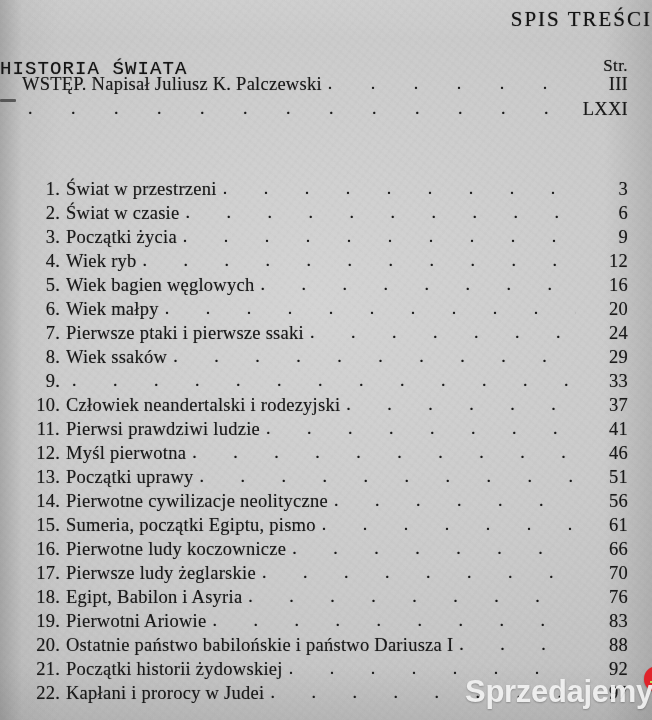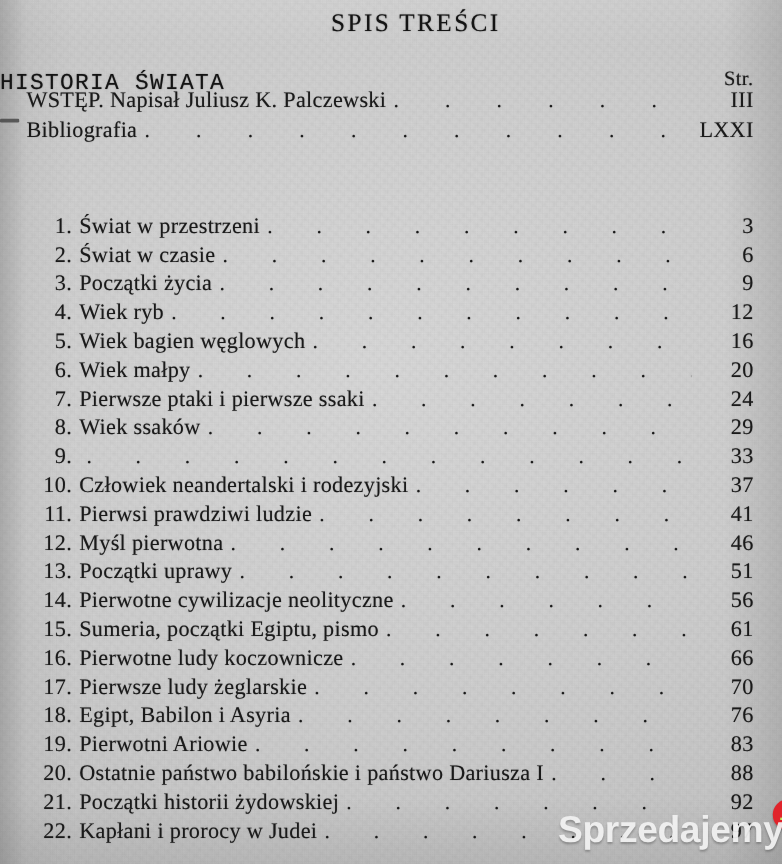--- a/index.html
+++ b/index.html
@@ -59,21 +59,21 @@
   }
 
   #content {
     position: absolute;
     inset: 0;
     padding: 0;
   }
 
   
   .doc-title {
-    text-align: center;
+    text-align: right;
     font-size: 21px;
     letter-spacing: 2.0px;
     font-weight: 400;
     margin: 0;
     padding-top: 7px;
     color: #141414;
     text-shadow: 0 0 1.1px rgba(0,0,0,.55);
     padding-left: 41px;
   }
   .section-title {
@@ -215,21 +215,20 @@
 
     <div class="col-head">Str.</div>
 
     <ul class="toc front-matter" id="front-matter-list">
         <li class="row">
           <span class="label">WSTĘP. Napisał Juliusz K. Palczewski</span>
           <span class="leader">. . . . . . . . . . . . . . . . . . . . . . . . . . . . . . . . . . . . . . . .</span>
           <span class="page">III</span>
         </li>
         <li class="row">
-          <span class="label">Bibliografia</span>
           <span class="leader">. . . . . . . . . . . . . . . . . . . . . . . . . . . . . . . . . . . . . . . .</span>
           <span class="page">LXXI</span>
         </li>
       </ul>
 
     <h2 class="section-title">HISTORIA ŚWIATA</h2>
 
     <ul class="toc chapters" id="chapter-list">
         <li class="row">
           <span class="num">1.</span>

